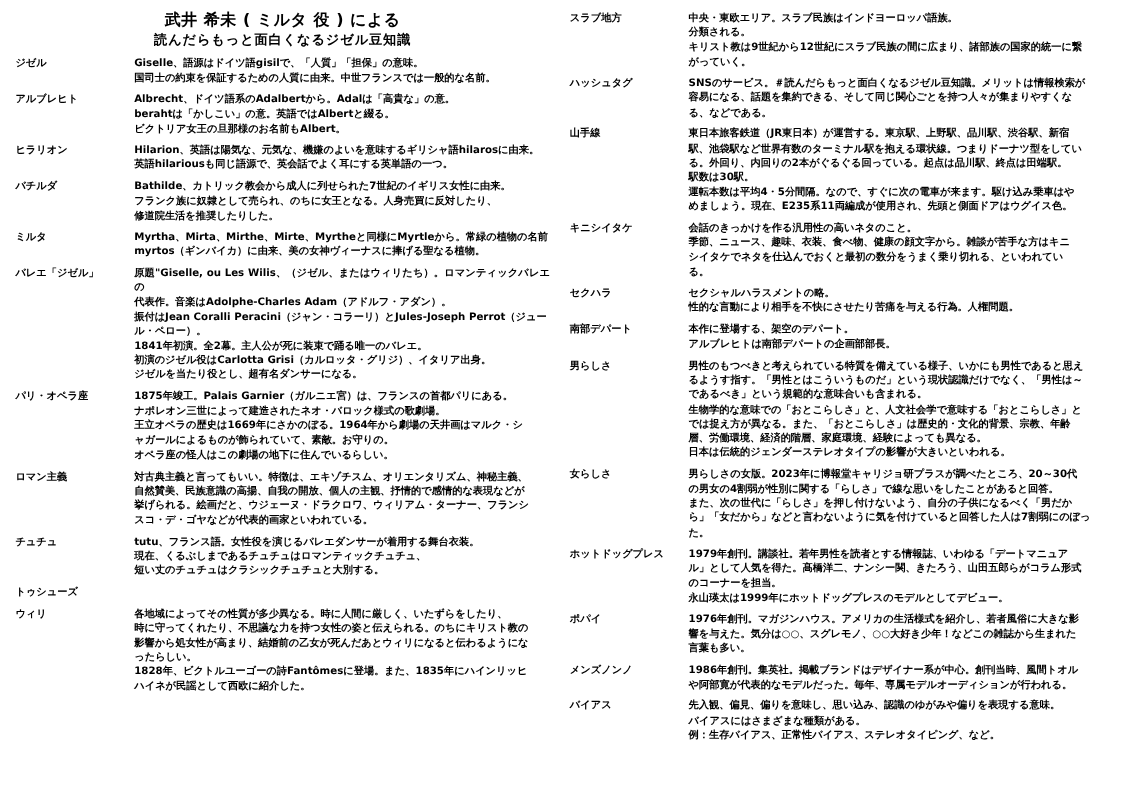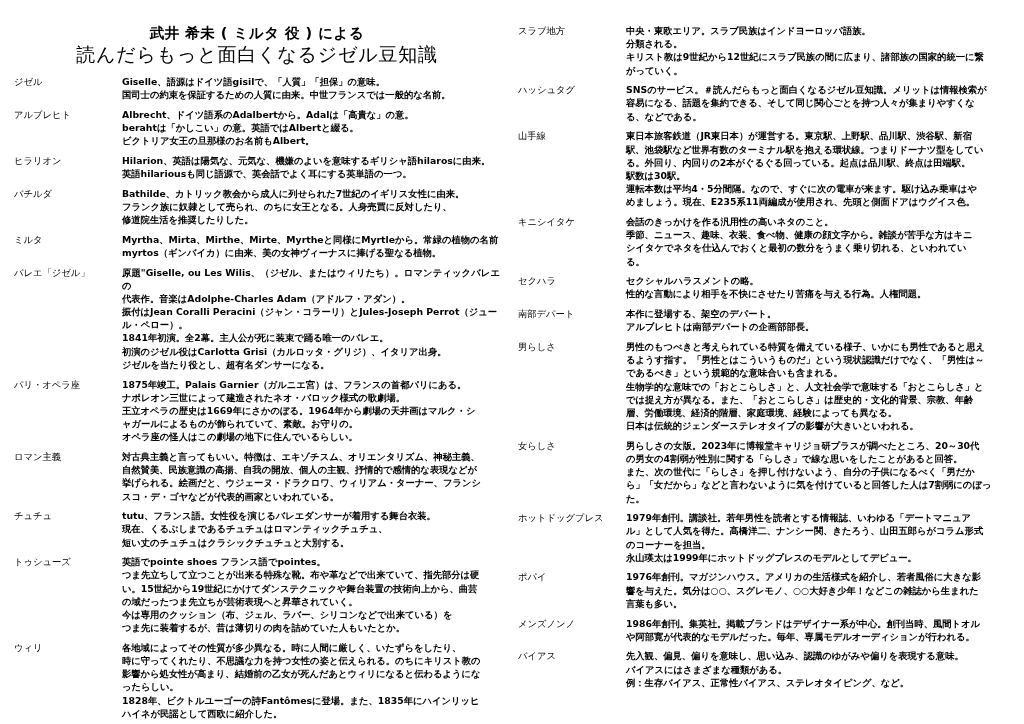--- a/index.html
+++ b/index.html
@@ -11,56 +11,56 @@
     height: 724px;
     background: #ffffff;
     font-family: "DejaVu Sans", "Liberation Sans", sans-serif;
     color: #000000;
     overflow: hidden;
   }
   .page {
     width: 992px;
     height: 724px;
     box-sizing: border-box;
-    padding: 24px 14px 8px 14px;
+    padding: 10px 14px 8px 14px;
     display: flex;
     flex-direction: row;
     gap: 18px;
   }
   .col {
     width: 486px;
     flex: 0 0 486px;
   }
   .title-block {
     text-align: center;
     margin-bottom: 7px;
   }
   .title-line1 {
     font-size: 14.5px;
     font-weight: bold;
     letter-spacing: 0.5px;
     line-height: 1.25;
   }
   .title-line2 {
-    font-size: 19px;
-    font-weight: normal;
+    font-size: 12px;
+    font-weight: bold;
     letter-spacing: 0.8px;
     line-height: 1.35;
   }
   .entry {
     display: flex;
     flex-direction: row;
     align-items: flex-start;
     margin-bottom: 6.5px;
   }
   .term {
     flex: 0 0 108px;
     width: 108px;
     font-size: 9.3px;
-    font-weight: normal;
+    font-weight: bold;
     line-height: 1.42;
     padding-top: 0px;
     letter-spacing: 0px;
   }
   .defs {
     flex: 1 1 auto;
     font-size: 9.3px;
     line-height: 1.42;
     text-align: justify;
     font-weight: bold;
@@ -154,28 +154,20 @@
         <div class="entry">
           <div class="term">チュチュ</div>
           <div class="defs">
             <p>tutu、フランス語。女性役を演じるバレエダンサーが着用する舞台衣装。</p>
             <p>現在、くるぶしまであるチュチュはロマンティックチュチュ、</p>
             <p>短い丈のチュチュはクラシックチュチュと大別する。</p>
           </div>
         </div>
         <div class="entry">
           <div class="term">トゥシューズ</div>
-          <div class="defs">
-            <p>英語でpointe shoes フランス語でpointes。</p>
-            <p>つま先立ちして立つことが出来る特殊な靴。布や革などで出来ていて、指先部分は硬</p>
-            <p>い。15世紀から19世紀にかけてダンステクニックや舞台装置の技術向上から、曲芸</p>
-            <p>の域だったつま先立ちが芸術表現へと昇華されていく。</p>
-            <p>今は専用のクッション（布、ジェル、ラバー、シリコンなどで出来ている）を</p>
-            <p>つま先に装着するが、昔は薄切りの肉を詰めていた人もいたとか。</p>
-          </div>
         </div>
         <div class="entry">
           <div class="term">ウィリ</div>
           <div class="defs">
             <p>各地域によってその性質が多少異なる。時に人間に厳しく、いたずらをしたり、</p>
             <p>時に守ってくれたり、不思議な力を持つ女性の姿と伝えられる。のちにキリスト教の</p>
             <p>影響から処女性が高まり、結婚前の乙女が死んだあとウィリになると伝わるようにな</p>
             <p>ったらしい。</p>
             <p>1828年、ビクトルユーゴーの詩Fantômesに登場。また、1835年にハインリッヒ</p>
             <p>ハイネが民謡として西欧に紹介した。</p>

